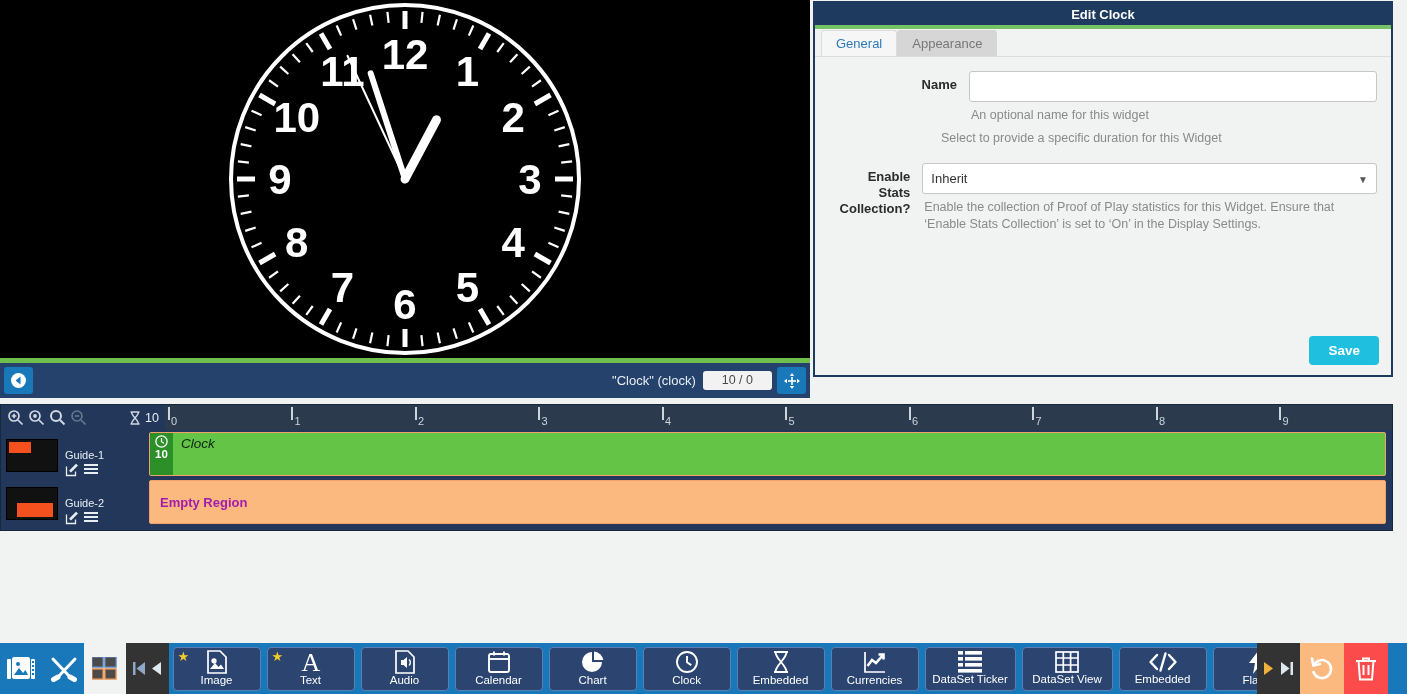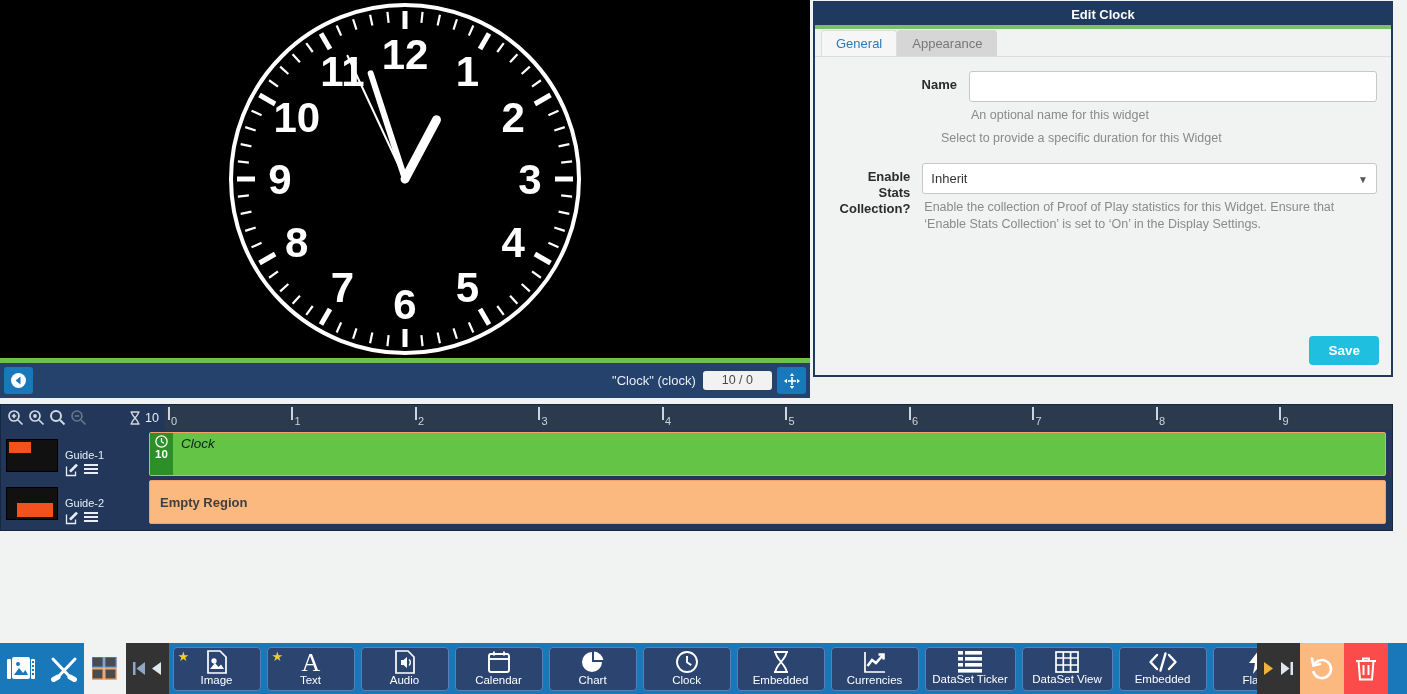--- a/index.html
+++ b/index.html
@@ -144,21 +144,21 @@
     width:23px; background:#2d8f28; color:#fff; display:flex;
     flex-direction:column; align-items:center; justify-content:flex-start;
     padding-top:2px; font-size:11.5px; font-weight:bold;
   }
   .wb-name { font-style:italic; font-size:13.5px; color:#0e2414; padding:3px 0 0 8px; }
   .empty-region {
     position:absolute; left:0; top:0; width:100%; height:44px;
     background:#fbb87f; border:1px solid #f0a269; border-radius:2px;
     display:flex; align-items:center; padding-left:10px;
   }
-  .empty-region span { color:#404040; font-weight:bold; font-size:13px; }
+  .empty-region span { color:#a21caf; font-weight:bold; font-size:13px; }
 
   
   .bottombar {
     position:absolute; left:0; bottom:0; width:1407px; height:51px;
     background:#1878b9; display:flex; align-items:stretch;
   }
   .bb-blue {
     width:88px; background:#1878b9; display:flex; align-items:center;
     justify-content:space-around; color:#fff;
   }

